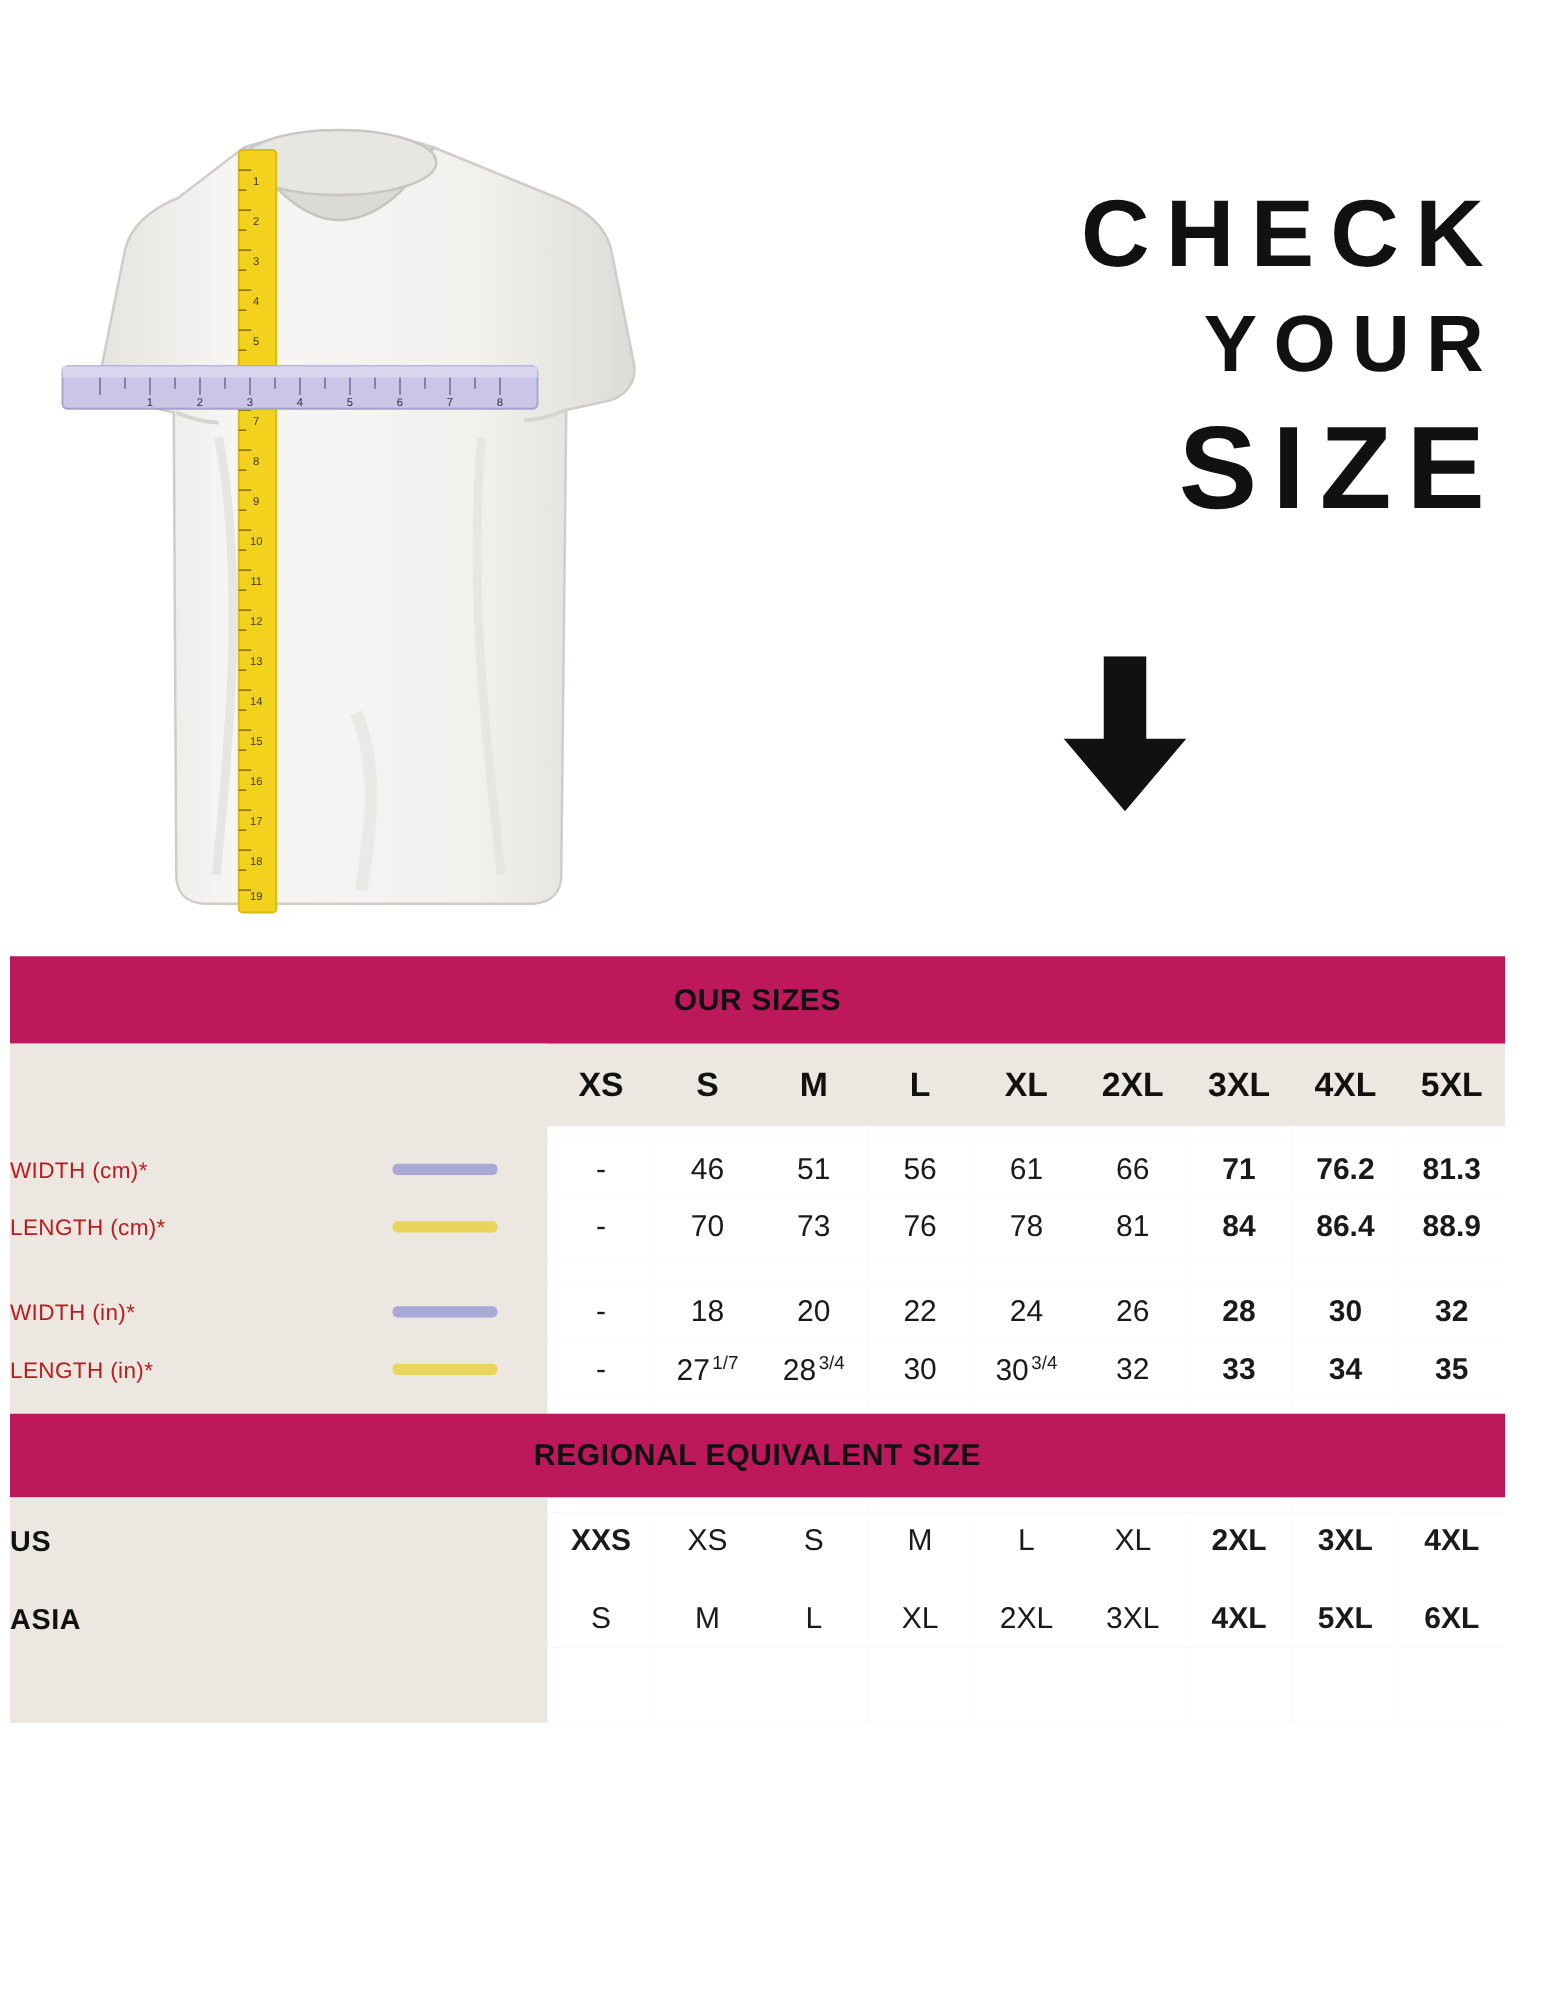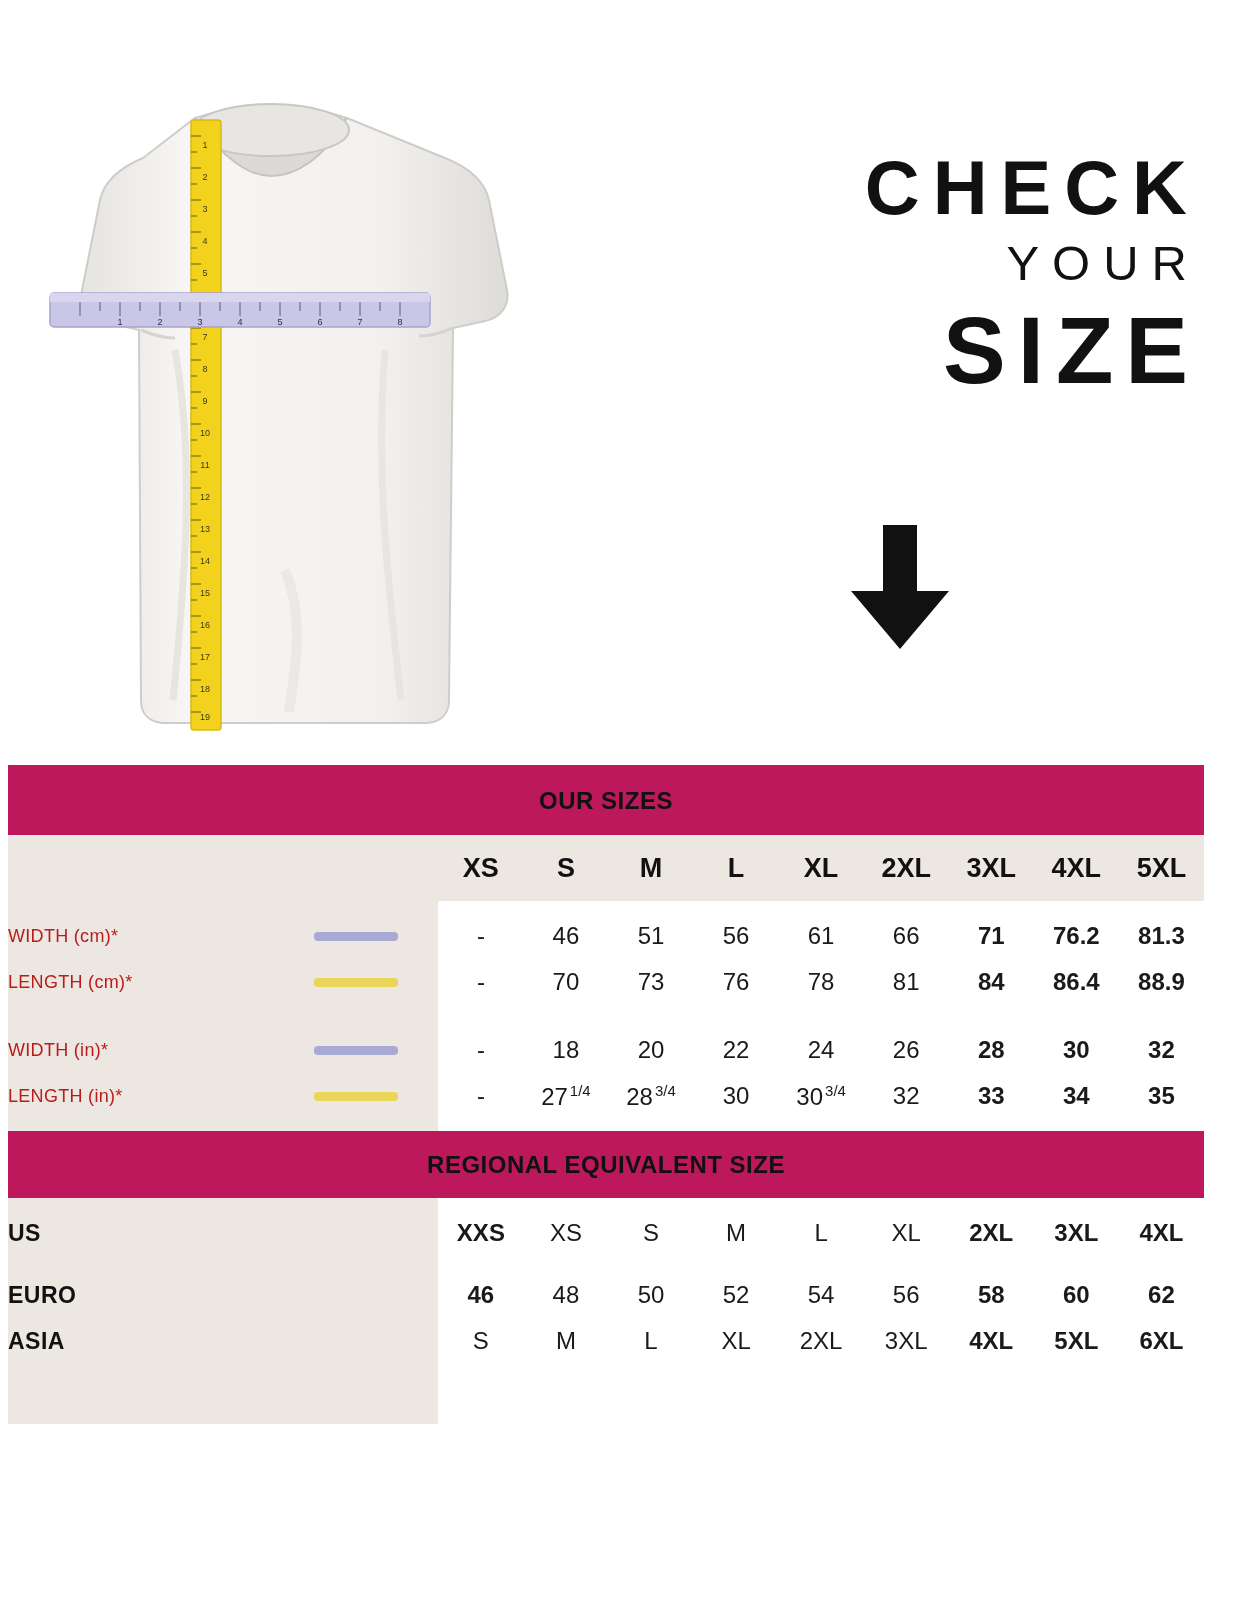--- a/index.html
+++ b/index.html
@@ -43,22 +43,22 @@
   }
   .headline .l1 {
     font-size: 76px;
     font-weight: bold;
     letter-spacing: 13px;
     line-height: 1.0;
     color: #111111;
     text-indent: 13px;
   }
   .headline .l2 {
-    font-size: 49px;
-    font-weight: normal;
+    font-size: 64px;
+    font-weight: bold;
     letter-spacing: 13px;
     line-height: 1.55;
     color: #111111;
     text-indent: 13px;
   }
   .headline .l3 {
     font-size: 94px;
     font-weight: bold;
     letter-spacing: 12px;
     line-height: 1.05;
@@ -435,21 +435,21 @@
       <td class="data-cell">26</td>
       <td class="data-cell bold">28</td>
       <td class="data-cell bold">30</td>
       <td class="data-cell bold">32</td>
     </tr>
 
     <tr>
       <td class="row-label">LENGTH (in)*</td>
       <td class="sw-cell"><span class="swatch yellow"></span></td>
       <td class="data-cell">-</td>
-      <td class="data-cell"><span>27</span><sup>1/4</sup></td>
+      <td class="data-cell"><span>27</span><sup>1/7</sup></td>
       <td class="data-cell"><span>28</span><sup>3/4</sup></td>
       <td class="data-cell">30</td>
       <td class="data-cell"><span>30</span><sup>3/4</sup></td>
       <td class="data-cell">32</td>
       <td class="data-cell bold">33</td>
       <td class="data-cell bold">34</td>
       <td class="data-cell bold">35</td>
     </tr>
 
     <tr class="pad-row">
@@ -522,33 +522,20 @@
           <td class="white"></td>
           <td class="white"></td>
       <td class="white"></td>
           <td class="white"></td>
           <td class="white"></td>
       <td class="white"></td>
           <td class="white"></td>
           <td class="white"></td>
     </tr>
 
-    <tr>
-      <td class="regional-label">EURO</td>
-      <td class="sw-cell"></td>
-      <td class="data-cell bold">46</td>
-      <td class="data-cell">48</td>
-      <td class="data-cell">50</td>
-      <td class="data-cell">52</td>
-      <td class="data-cell">54</td>
-      <td class="data-cell">56</td>
-      <td class="data-cell bold">58</td>
-      <td class="data-cell bold">60</td>
-      <td class="data-cell bold">62</td>
-    </tr>
 
     <tr>
       <td class="regional-label">ASIA</td>
       <td class="sw-cell"></td>
       <td class="data-cell">S</td>
       <td class="data-cell">M</td>
       <td class="data-cell">L</td>
       <td class="data-cell">XL</td>
       <td class="data-cell">2XL</td>
       <td class="data-cell">3XL</td>

